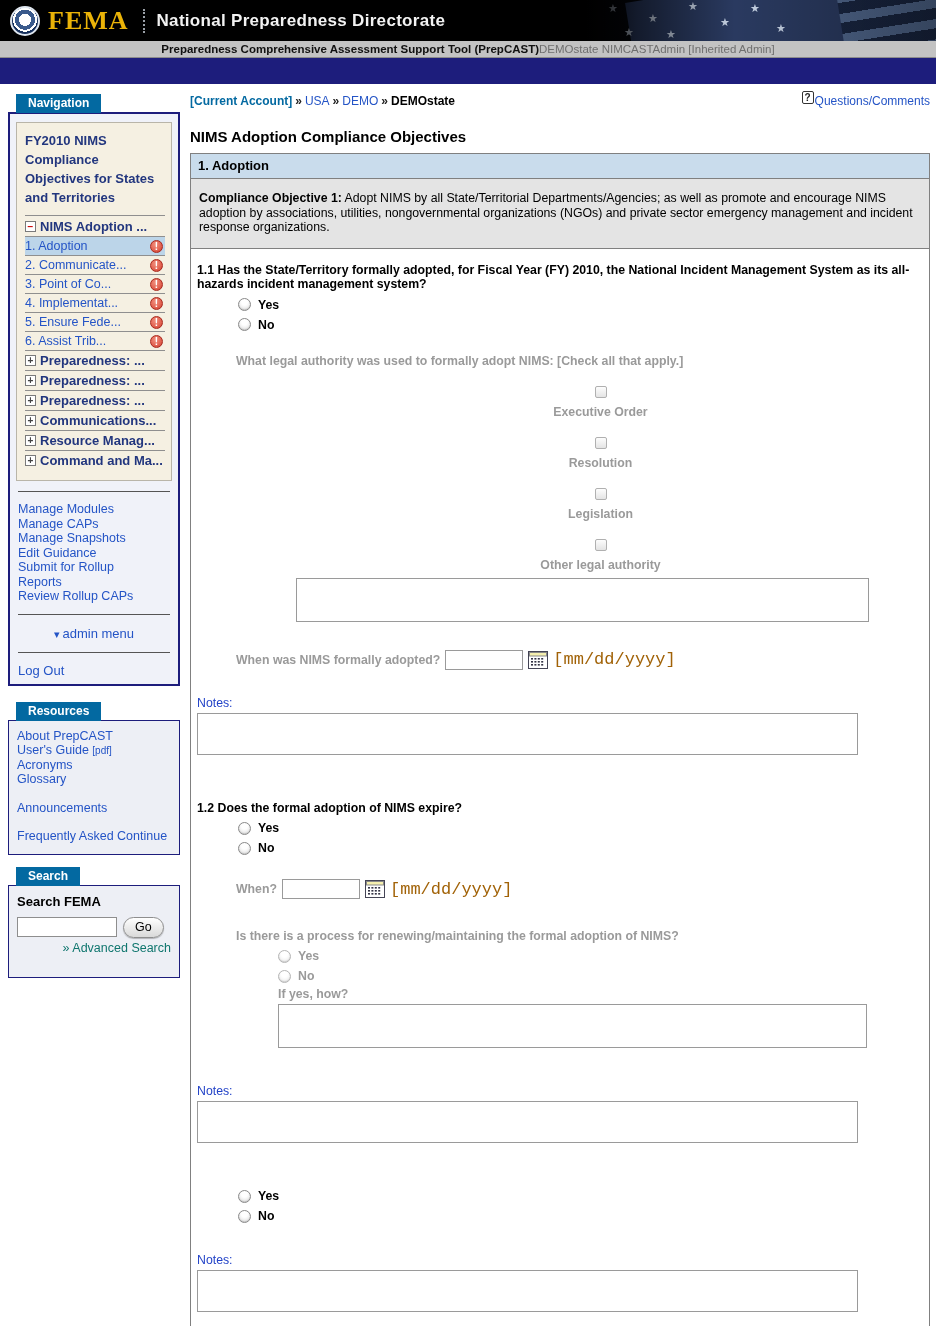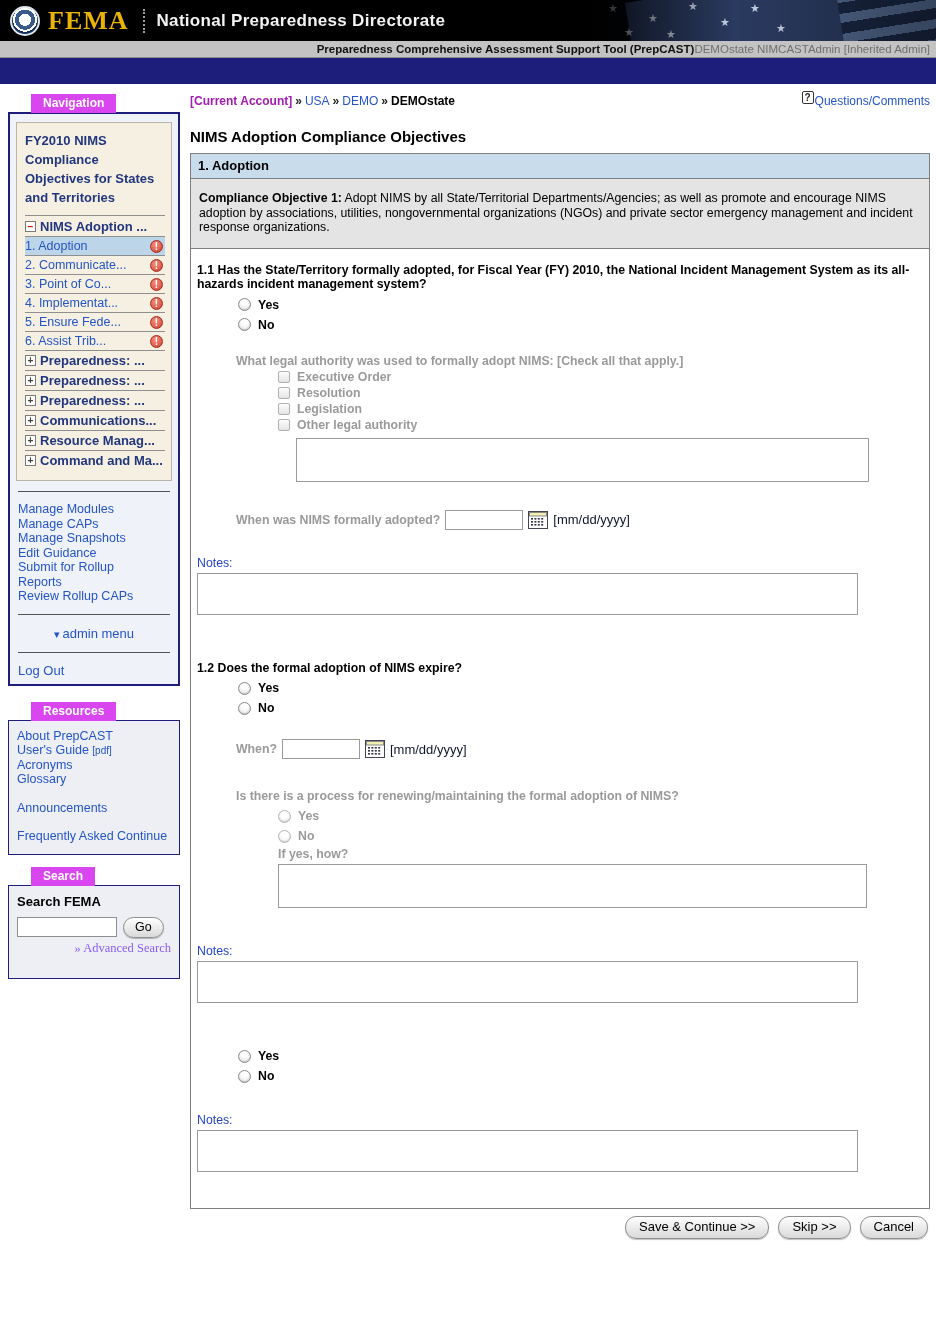--- a/index.html
+++ b/index.html
@@ -12,32 +12,32 @@
   .fema-word { color:#eab308; font-family:"Liberation Serif", serif; font-weight:bold; font-size:26px; letter-spacing:1px; }
   .logo-sep { height:24px; border-left:2px dotted #9aa0a8; margin:0 12px 0 14px; }
   .directorate { color:#f2f2f2; font-size:17px; font-weight:bold; letter-spacing:.3px; }
   .flag { width:366px; height:41px; position:relative; overflow:hidden; background:#05070d; flex:0 0 auto; }
   .flag .stripes { position:absolute; right:-30px; top:-22px; width:300px; height:110px; transform:rotate(-9deg); background:repeating-linear-gradient(#5f7aa6 0 9px, #1d2c4c 9px 20px); opacity:.85; }
   .flag .canton { position:absolute; left:60px; top:-14px; width:210px; height:80px; transform:rotate(-9deg); background:#2a3a60; }
   .flag .fade { position:absolute; inset:0; background:linear-gradient(to right, #000 4%, rgba(0,0,0,.55) 18%, rgba(0,0,0,0) 45%, rgba(0,0,0,.35) 100%); }
   .flag .star { position:absolute; color:#c6d2e4; font-size:11px; }
 
   
-  .appbar { height:17px; background:#c3c3c3; border-bottom:1px solid #8c8c8c; display:flex; align-items:center; justify-content:flex-end; padding:0 6px; }
+  .appbar { height:17px; background:#c3c3c3; border-bottom:1px solid #8c8c8c; display:flex; align-items:center; justify-content:center; padding:0 6px; }
   .appbar .app-title { font-size:11.5px; font-weight:bold; color:#111; }
   .appbar .user-info { font-size:11.5px; color:#6f6f6f; }
   .navybar { height:26px; background:#1d1d7c; }
 
   
   .page { display:flex; padding:10px 6px 0 8px; }
   a { text-decoration:none; }
 
   
   .sidebar { width:172px; flex:0 0 auto; font-size:12.5px; }
-  .side-tab { display:inline-block; background:#d946ef; color:#fff; font-weight:bold; font-size:12px; padding:2px 12px 3px 12px; margin-left:23px; position:relative; z-index:2; }
+  .side-tab { display:inline-block; background:#0369a1; color:#fff; font-weight:bold; font-size:12px; padding:2px 12px 3px 12px; margin-left:8px; position:relative; z-index:2; }
   .navbox { border:2px solid #1d1d7c; background:#f0f2f9; padding:8px 6px 6px 6px; margin-top:-1px; }
   .treebox { border:1px solid #b9b5a9; background:#f5f0e2; padding:8px 6px 10px 8px; }
   .tree-title { color:#22367e; font-weight:bold; font-size:13px; line-height:19px; margin-bottom:8px; }
   .tree-root { display:flex; align-items:center; gap:4px; border-top:1px solid #8f8f8f; padding:3px 0 2px 0; }
   .tree-root .lbl { color:#22367e; font-weight:bold; font-size:13px; }
   .pm-box { width:11px; height:11px; border:1px solid #7a7a7a; background:#fff; font-size:10px; line-height:9px; text-align:center; font-weight:bold; flex:0 0 auto; }
   .pm-box.minus { color:#c00; }
   .pm-box.plus { color:#444; }
   .tree-item { display:flex; align-items:center; justify-content:space-between; border-top:1px solid #8f8f8f; padding:2px 2px 2px 0; min-height:17px; }
   .tree-item .lbl { color:#2454c6; font-size:12.5px; }
@@ -60,21 +60,21 @@
   .searchbox { border:1px solid #1d1d7c; background:#edeff5; padding:8px 8px 22px 8px; margin-top:-1px; }
   .search-label { font-weight:bold; font-size:13px; color:#000; margin-bottom:8px; }
   .search-row { display:flex; align-items:center; gap:6px; }
   .search-input { width:100px; height:20px; border:1px solid #8e8e8e; background:#fff; font-size:12px; padding:0 3px; }
   .aqua-btn { display:inline-block; border:1px solid #8e8e8e; border-radius:11px; background:linear-gradient(#ffffff, #ededed 45%, #d9d9d9); box-shadow:0 1px 1px rgba(0,0,0,.25); font-size:12.5px; color:#000; padding:2px 11px 3px 11px; cursor:default; }
   .adv-search { text-align:right; margin-top:3px; color:#2454c6; font-size:12.5px; }
 
   
   .main { flex:1; padding-left:10px; }
   .bc-row { display:flex; justify-content:space-between; align-items:flex-start; font-size:12px; }
-  .crumb-current-acct { color:#a21caf; font-weight:bold; }
+  .crumb-current-acct { color:#0369a1; font-weight:bold; }
   .crumb-sep { font-weight:bold; color:#222; margin:0 3px; }
   .crumb-link { color:#2454c6; }
   .crumb-here { font-weight:bold; color:#000; }
   .qc-link { display:flex; align-items:flex-start; gap:1px; color:#2454c6; font-size:12px; }
   .q-ic { width:12px; height:13px; border:1px solid #333; background:#fff; color:#222; font-size:10px; font-weight:bold; line-height:12px; text-align:center; border-radius:2px; margin-top:-3px; }
   .page-title { font-size:15px; font-weight:bold; color:#000; margin:20px 0 8px 0; }
 
   .panel { border:1px solid #808080; background:#fff; }
   .sect-hdr { background:#c9dcec; border-bottom:1px solid #808080; font-weight:bold; font-size:13px; padding:4px 7px 5px 7px; }
   .objective { background:#e4e4e4; border-bottom:1px solid #808080; font-size:12.3px; line-height:14.5px; padding:12px 8px 13px 8px; color:#000; }
@@ -83,29 +83,29 @@
   .opt-row { display:flex; align-items:center; gap:7px; margin-top:6px; }
   .ind1 { margin-left:41px; }
   .ind2 { margin-left:81px; }
   .radio { width:13px; height:13px; border-radius:50%; border:1px solid #8a8a8a; background:radial-gradient(circle at 50% 30%, #ffffff 0 30%, #d8d8d8); box-shadow:inset 0 -1px 1px rgba(0,0,0,.12); flex:0 0 auto; }
   .radio.dis { border-color:#b5b5b5; background:radial-gradient(circle at 50% 30%, #fff 0 30%, #e6e6e6); }
   .checkbox { width:12px; height:12px; border:1px solid #b0b0b0; border-radius:2px; background:linear-gradient(#fdfdfd,#e4e4e4); flex:0 0 auto; }
   .opt-label { font-weight:bold; font-size:12.3px; color:#000; }
   .gray-bold { font-weight:bold; font-size:12.3px; color:#9a9a9a; }
   .gray-row .opt-label { color:#9a9a9a; }
   .mt22 { margin-top:22px; }
-  .chk-row { margin-top:2px; }
+  .chk-row { margin-top:18px;flex-direction:column; }
   .ta { display:block; border:1px solid #9a9a9a; background:#fff; resize:none; font-family:"Liberation Sans", sans-serif; font-size:12px; }
   .other-ta { width:573px; height:44px; margin:6px 0 0 99px; }
   .ifyes-ta { width:589px; height:44px; margin:3px 0 0 81px; }
   .notes-ta { width:661px; height:42px; margin-top:3px; }
   .date-row { display:flex; align-items:center; gap:5px; margin-top:28px; }
   .date-input { width:78px; height:20px; border:1px solid #9a9a9a; font-size:12px; padding:0 3px; }
   .cal-ic { display:inline-block; line-height:0; }
-  .date-fmt { color:#0f172a; font-size:13px; }
+  .date-fmt { color:#a16207; font-size:17px;font-family:Liberation Mono, monospace; }
   .notes-label { color:#2444c8; font-size:12.3px; margin-top:26px; }
   .spacer26 { height:26px; } .spacer40 { height:40px; }
 
   .btn-row { display:flex; justify-content:flex-end; gap:9px; margin:7px 2px 10px 0; }
   .btn-row .aqua-btn { font-size:13px; padding:2px 13px 4px 13px; }
 </style>
 </head>
 <body>
 
 <div class="topbar">
@@ -230,21 +230,21 @@
       <a href="#">Frequently Asked Continue</a>
     </div>
 
     <div class="side-tab">Search</div>
     <div class="searchbox">
       <div class="search-label">Search FEMA</div>
       <div class="search-row">
         <input type="text" class="search-input" style="">
         <span class="aqua-btn">Go</span>
       </div>
-      <div class="adv-search"><a href="#" style="color:#8b5cf6;font-family:Liberation Serif, serif;">» Advanced Search</a></div>
+      <div class="adv-search"><a href="#" style="color:#0f766e;">» Advanced Search</a></div>
     </div>
   </aside>
 
   <main class="main">
     <div class="bc-row">
       <div>
         <a href="#" class="crumb-current-acct">[Current Account]</a><span class="crumb-sep">»</span><a href="#" class="crumb-link">USA</a><span class="crumb-sep">»</span><a href="#" class="crumb-link">DEMO</a><span class="crumb-sep">»</span><span class="crumb-here">DEMOstate</span>
       </div>
       <a href="#" class="qc-link">
         <span class="q-ic">?</span>

